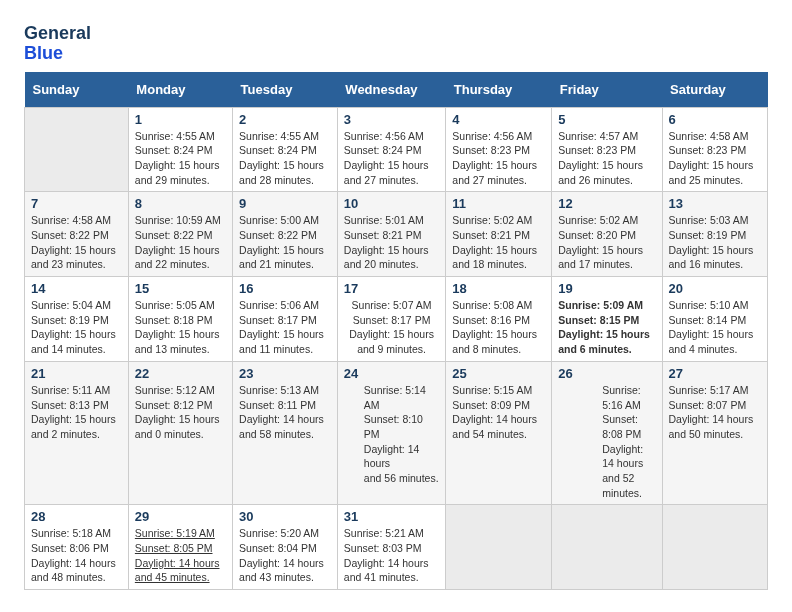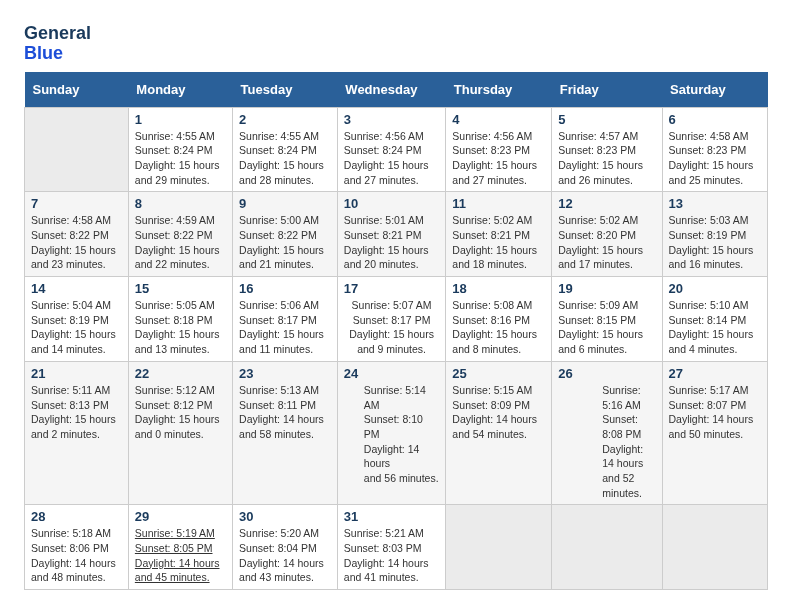--- a/index.html
+++ b/index.html
@@ -167,21 +167,21 @@
       <tr>
         <td>
           <span class="day-number">7</span>
           <div class="day-info" style="white-space: pre-line;">Sunrise: 4:58 AM
 Sunset: 8:22 PM
 Daylight: 15 hours
 and 23 minutes.</div>
         </td>
         <td>
           <span class="day-number">8</span>
-          <div class="day-info" style="white-space: pre-line;">Sunrise: 4:59 AM
+          <div class="day-info" style="white-space: pre-line;">Sunrise: 10:59 AM
 Sunset: 8:22 PM
 Daylight: 15 hours
 and 22 minutes.</div>
         </td>
         <td>
           <span class="day-number">9</span>
           <div class="day-info" style="white-space: pre-line;">Sunrise: 5:00 AM
 Sunset: 8:22 PM
 Daylight: 15 hours
 and 21 minutes.</div>
@@ -246,21 +246,21 @@
         </td>
         <td>
           <span class="day-number">18</span>
           <div class="day-info" style="white-space: pre-line;">Sunrise: 5:08 AM
 Sunset: 8:16 PM
 Daylight: 15 hours
 and 8 minutes.</div>
         </td>
         <td>
           <span class="day-number">19</span>
-          <div class="day-info" style="white-space: pre-line;">Sunrise: 5:09 AM
+          <div class="day-info" style="white-space: pre-line; font-weight: bold;">Sunrise: 5:09 AM
 Sunset: 8:15 PM
 Daylight: 15 hours
 and 6 minutes.</div>
         </td>
         <td>
           <span class="day-number">20</span>
           <div class="day-info" style="white-space: pre-line;">Sunrise: 5:10 AM
 Sunset: 8:14 PM
 Daylight: 15 hours
 and 4 minutes.</div>

